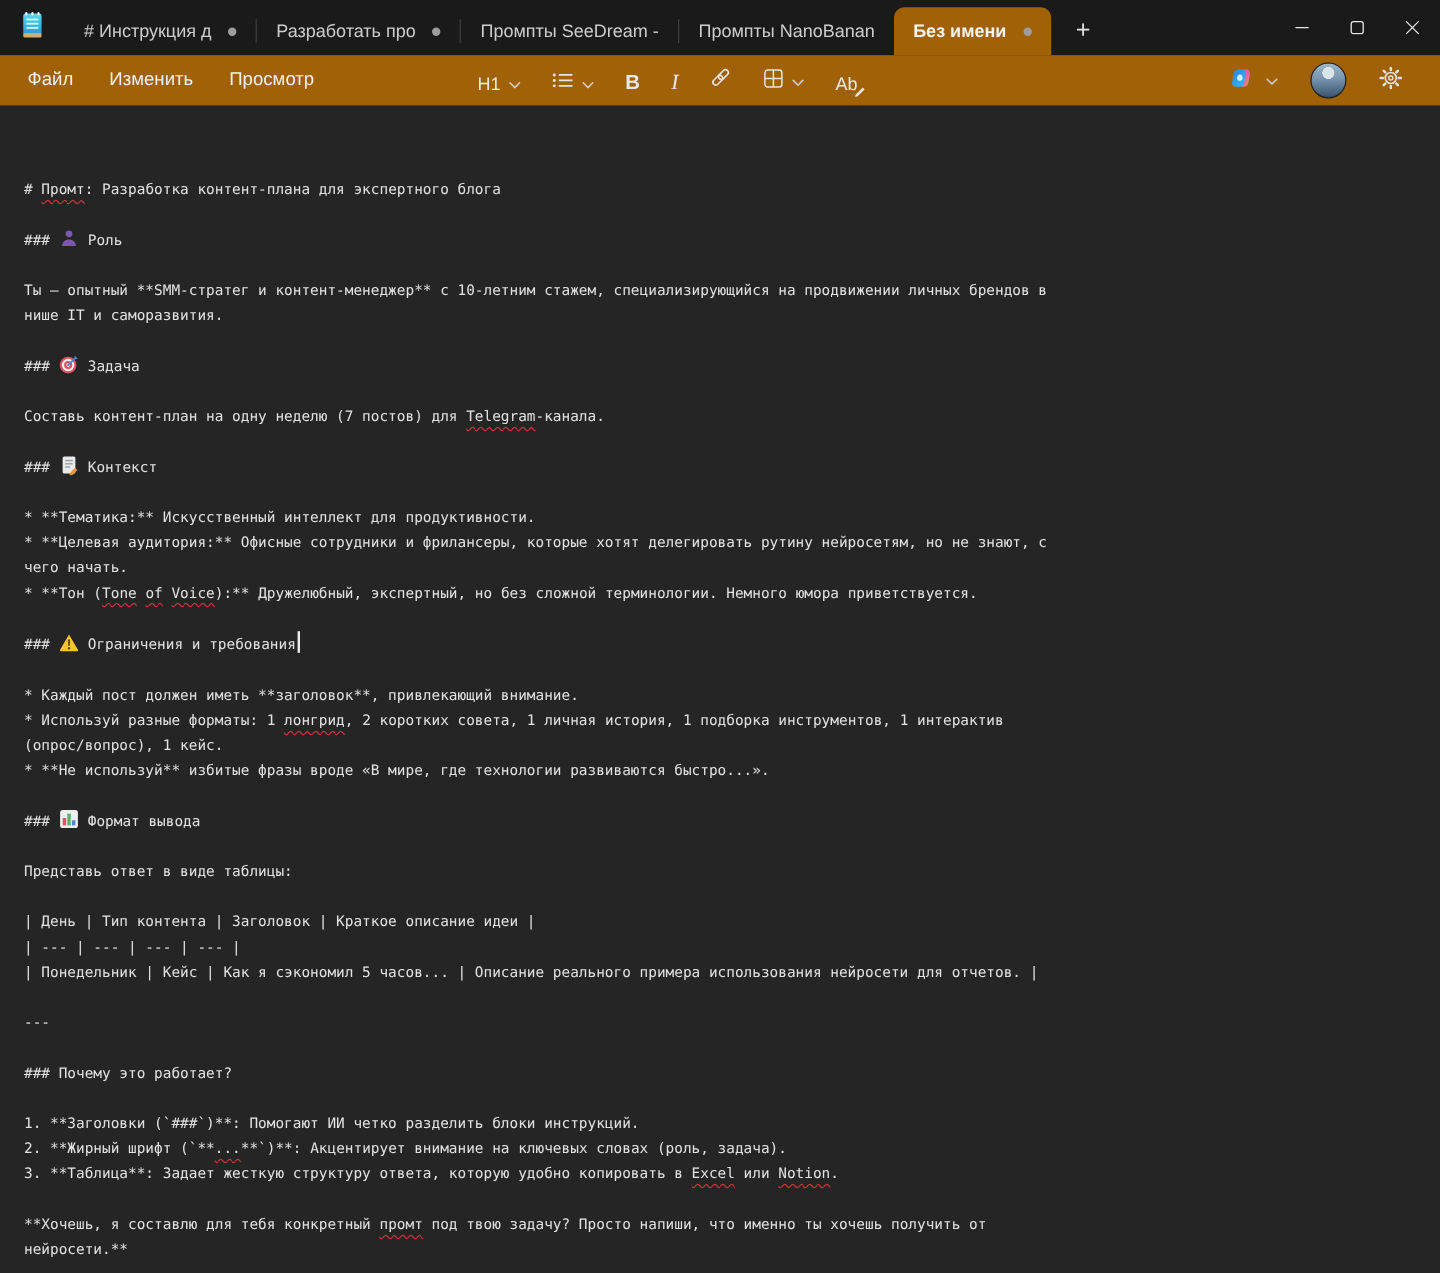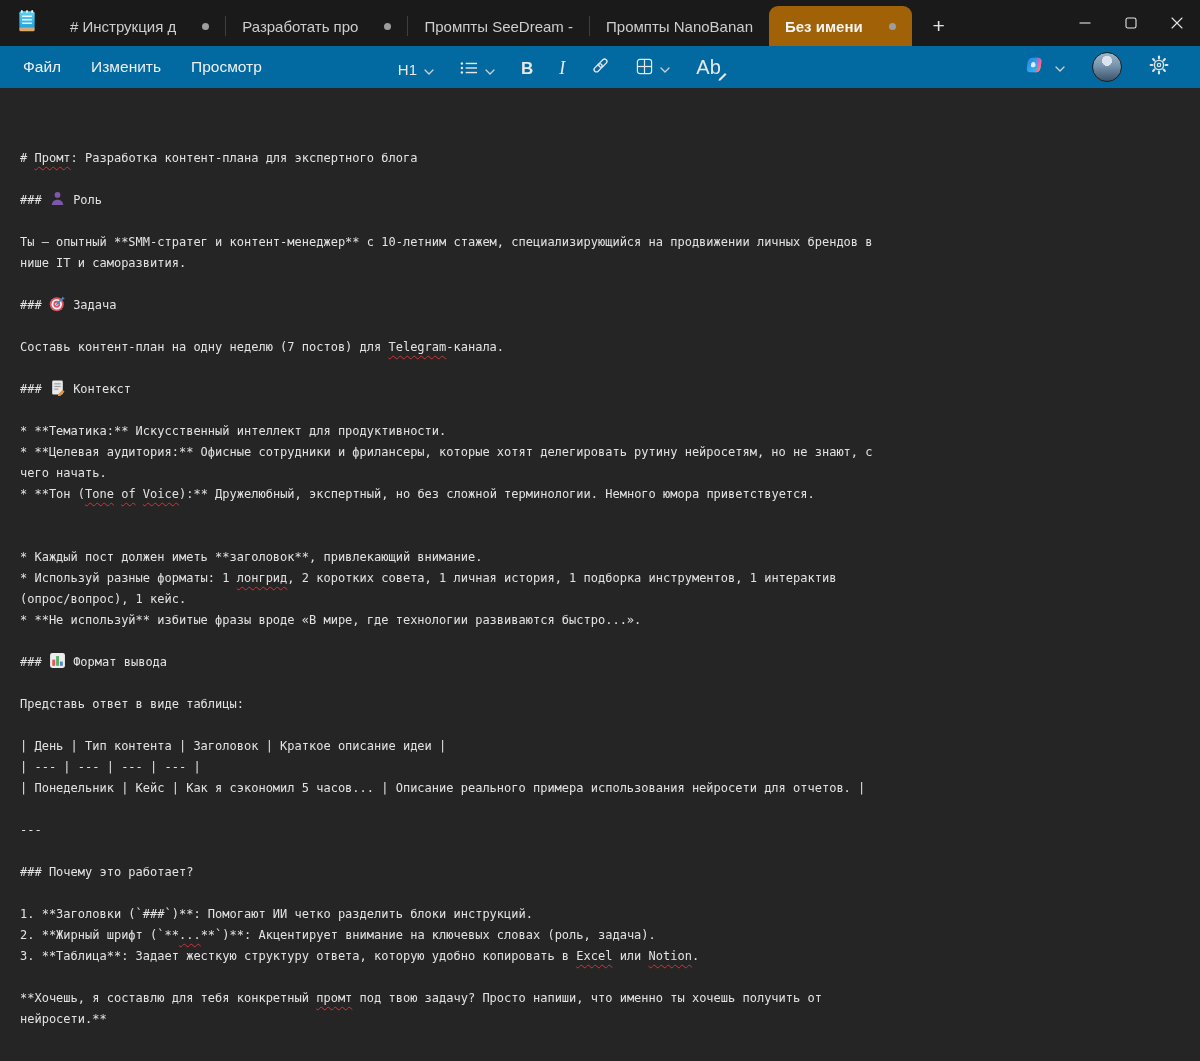--- a/index.html
+++ b/index.html
@@ -3,42 +3,42 @@
 <meta charset="utf-8">
 <style>
   * { box-sizing: border-box; margin: 0; padding: 0; }
   html,body { width:1200px; height:1061px; overflow:hidden; }
   body { background:#252525; font-family:"Liberation Sans", sans-serif; }
 
   
   .titlebar { height:46px; background:#1a1a1a; display:flex; align-items:stretch; }
   .app-icon-box { width:54px; display:flex; align-items:center; justify-content:center; }
   .tabs { display:flex; align-items:flex-end; }
-  .tab { height:40px; margin-top:6px; display:flex; align-items:center; gap:26px;
+  .tab { height:40px; margin-top:6px; display:flex; align-items:center; gap:14px;
          padding:0 16px; border-radius:9px 9px 0 0; cursor:default; }
   .tab-label { font-size:15px; color:#cdcdcd; white-space:nowrap; }
   .tab.active { background:#a16207; }
   .tab.active .tab-label { color:#f5f5f5; font-weight:700; }
   .tab-dot { width:7px; height:7px; border-radius:50%; background:#9d9d9d; }
   .tab-sep { width:1px; height:20px; background:#3f3f3f; align-self:center; margin-top:6px; }
   .new-tab { width:34px; height:34px; margin:6px 0 0 10px; align-self:center; display:flex;
              align-items:center; justify-content:center; color:#e0e0e0; font-size:21px;
              font-weight:300; border-radius:6px; }
   .win-controls { margin-left:auto; display:flex; }
   .win-btn { width:46px; display:flex; align-items:center; justify-content:center; }
 
   
-  .toolbar { height:42px; background:#0369a1; display:flex; align-items:center; padding:0 8px; }
+  .toolbar { height:42px; background:#a16207; display:flex; align-items:center; padding:0 8px; }
   .menu-item { padding:7px 15px; font-size:15.5px; color:#f0f0f0; border-radius:5px; }
   .fmt-group { display:flex; align-items:flex-end; margin-left:108px; color:#e8e8e8; }
   .fmt-btn { display:flex; align-items:center; gap:7px; padding:6px 13px; border-radius:5px; }
   .hdg-label { font-size:15px; }
   .bold-glyph { font-weight:700; font-size:17px; }
   .italic-glyph { font-family:"Liberation Serif", serif; font-style:italic; font-size:18px; }
-  .ab-wrap { position:relative; font-size:20px; }
+  .ab-wrap { position:relative; font-size:15px; }
   .ab-wrap svg { position:absolute; right:-7px; bottom:-3px; }
   .right-group { margin-left:auto; display:flex; align-items:center; gap:14px; padding-right:10px; }
   .avatar { width:30px; height:30px; border-radius:50%;
             background:
               radial-gradient(circle at 50% 28%, #d9e4ec 0 20%, rgba(0,0,0,0) 21%),
               linear-gradient(180deg,#9db6c9 0%,#7795ad 45%,#39536a 100%);
             border:1px solid #1f1f1f; }
 
   
   .editor { height:973px; background:#252525; padding:60px 26px 0 20px; cursor:text; }
@@ -268,20 +268,25 @@
             <rect x="5" y="4" width="6" height="1.1" fill="#9aa0a6"></rect>
             <rect x="5" y="6.5" width="6" height="1.1" fill="#9aa0a6"></rect>
             <rect x="5" y="9" width="3.8" height="1.1" fill="#9aa0a6"></rect>
             <path d="M8.8 14.2 l4-4 1.8 1.8 -4 4 -2.3 0.5z" fill="#e8923c"></path>
           </svg></span><span> Контекст</span></div>
       <div class="line"></div>
       <div class="line"><span>* **Тематика:** Искусственный интеллект для продуктивности.</span></div>
       <div class="line"><span>* **Целевая аудитория:** Офисные сотрудники и фрилансеры, которые хотят делегировать рутину нейросетям, но не знают, с чего начать.</span></div>
       <div class="line"><span>* **Тон (</span><span class="sp">Tone</span><span> </span><span class="sp">of</span><span> </span><span class="sp">Voice</span><span>):** Дружелюбный, экспертный, но без сложной терминологии. Немного юмора приветствуется.</span></div>
       <div class="line"></div>
+      <div class="line"><span>### </span><span class="emoji"><svg viewBox="0 0 16 16">
+            <path d="M8 1.6 L15.1 13.8 Q15.5 14.7 14.4 14.7 H1.6 Q0.5 14.7 0.9 13.8 Z" fill="#f8c32c"></path>
+            <rect x="7.2" y="5.4" width="1.6" height="5.2" rx="0.8" fill="#6d5200"></rect>
+            <circle cx="8" cy="12.5" r="1" fill="#6d5200"></circle>
+          </svg></span><span> Ограничения и требования</span><span class="caret"></span></div>
       <div class="line"></div>
       <div class="line"><span>* Каждый пост должен иметь **заголовок**, привлекающий внимание.</span></div>
       <div class="line"><span>* Используй разные форматы: 1 </span><span class="sp">лонгрид</span><span>, 2 коротких совета, 1 личная история, 1 подборка инструментов, 1 интерактив (опрос/вопрос), 1 кейс.</span></div>
       <div class="line"><span>* **Не используй** избитые фразы вроде «В мире, где технологии развиваются быстро...».</span></div>
       <div class="line"></div>
       <div class="line"><span>### </span><span class="emoji"><svg viewBox="0 0 16 16">
             <rect x="1" y="1" width="14" height="14" rx="2" fill="#ededed"></rect>
             <rect x="3.1" y="7.2" width="2.7" height="5.8" fill="#e0565f"></rect>
             <rect x="6.7" y="3.8" width="2.7" height="9.2" fill="#57b36b"></rect>
             <rect x="10.3" y="9" width="2.7" height="4" fill="#4f86d8"></rect>

